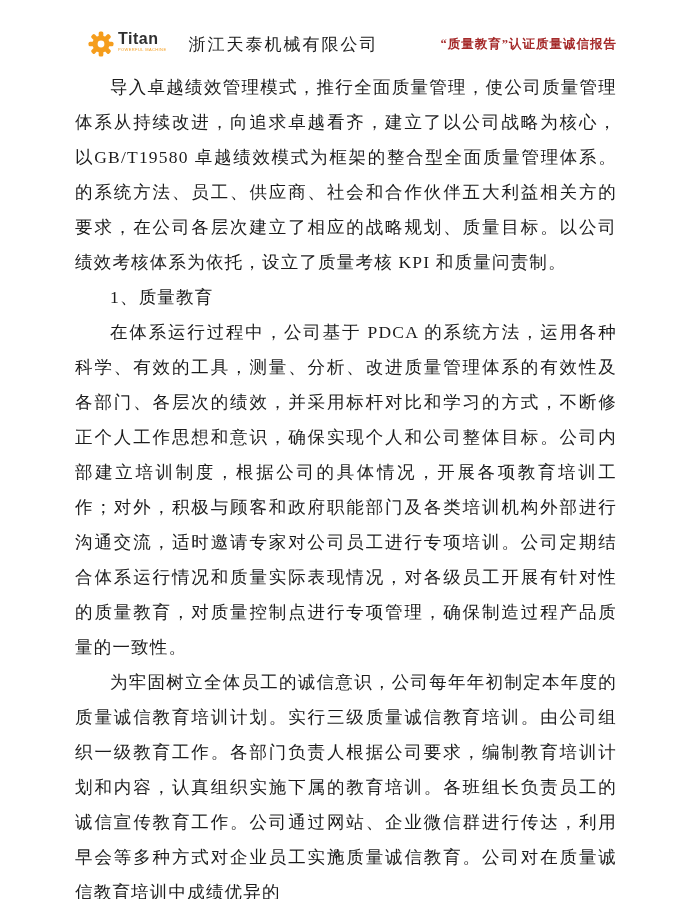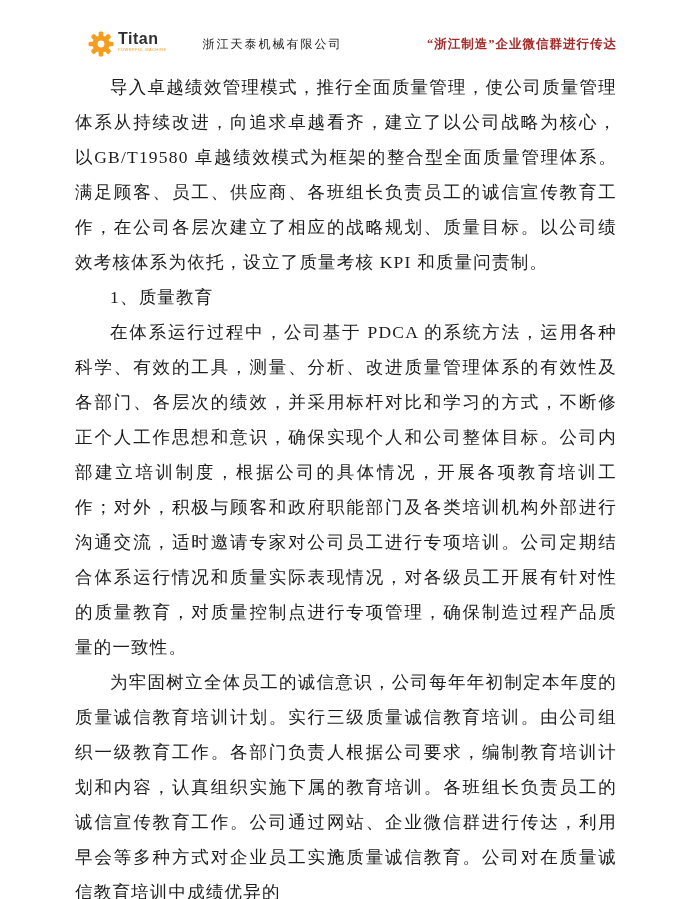--- a/index.html
+++ b/index.html
@@ -52,23 +52,23 @@
   }
   .logo-tagline {
     font-family: "Liberation Sans", "DejaVu Sans", sans-serif;
     font-size: 4px;
     color: #f59d1c;
     letter-spacing: 0.4px;
     margin-top: 1px;
     white-space: nowrap;
   }
   .company-name {
-    font-size: 12px;
+    font-size: 17px;
     letter-spacing: 2px;
-    margin-left: 36px;
+    margin-left: 22px;
     white-space: nowrap;
   }
   .report-title {
     margin-left: auto;
     font-size: 12.5px;
     font-weight: bold;
     letter-spacing: 1px;
     white-space: nowrap;
   }
   
@@ -137,26 +137,26 @@
           <circle cx="50" cy="50" r="33"></circle>
           <circle cx="50" cy="50" r="13" fill="#ffffff"></circle>
         </g>
       </svg>
       <div class="logo-textblock">
         <span class="logo-brand">Titan</span>
         <span class="logo-tagline">POWERFUL MACHINE</span>
       </div>
     </div>
     <div class="company-name">浙江天泰机械有限公司</div>
-    <div class="report-title" style="color: rgb(165, 42, 42);">“浙江制造”企业微信群进行传达</div>
+    <div class="report-title" style="color: rgb(165, 42, 42);">“质量教育”认证质量诚信报告</div>
   </div>
 
   <div class="doc-body">
 
-  <p class="para">导入卓越绩效管理模式，推行全面质量管理，使公司质量管理体系从持续改进，向追求卓越看齐，建立了以公司战略为核心，以GB/T19580 卓越绩效模式为框架的整合型全面质量管理体系。满足顾客、员工、供应商、各班组长负责员工的诚信宣传教育工作，在公司各层次建立了相应的战略规划、质量目标。以公司绩效考核体系为依托，设立了质量考核 KPI 和质量问责制。</p>
+  <p class="para">导入卓越绩效管理模式，推行全面质量管理，使公司质量管理体系从持续改进，向追求卓越看齐，建立了以公司战略为核心，以GB/T19580 卓越绩效模式为框架的整合型全面质量管理体系。的系统方法、员工、供应商、社会和合作伙伴五大利益相关方的要求，在公司各层次建立了相应的战略规划、质量目标。以公司绩效考核体系为依托，设立了质量考核 KPI 和质量问责制。</p>
       <p class="heading">1、质量教育</p>
       <p class="para">在体系运行过程中，公司基于 PDCA 的系统方法，运用各种科学、有效的工具，测量、分析、改进质量管理体系的有效性及各部门、各层次的绩效，并采用标杆对比和学习的方式，不断修正个人工作思想和意识，确保实现个人和公司整体目标。公司内部建立培训制度，根据公司的具体情况，开展各项教育培训工作；对外，积极与顾客和政府职能部门及各类培训机构外部进行沟通交流，适时邀请专家对公司员工进行专项培训。公司定期结合体系运行情况和质量实际表现情况，对各级员工开展有针对性的质量教育，对质量控制点进行专项管理，确保制造过程产品质量的一致性。</p>
       <p class="para">为牢固树立全体员工的诚信意识，公司每年年初制定本年度的质量诚信教育培训计划。实行三级质量诚信教育培训。由公司组织一级教育工作。各部门负责人根据公司要求，编制教育培训计划和内容，认真组织实施下属的教育培训。各班组长负责员工的诚信宣传教育工作。公司通过网站、企业微信群进行传达，利用早会等多种方式对企业员工实施质量诚信教育。公司对在质量诚信教育培训中成绩优异的</p>
     </div>
 
   <div class="page-number">8</div>
 
 </div>
 
 </body></html>

